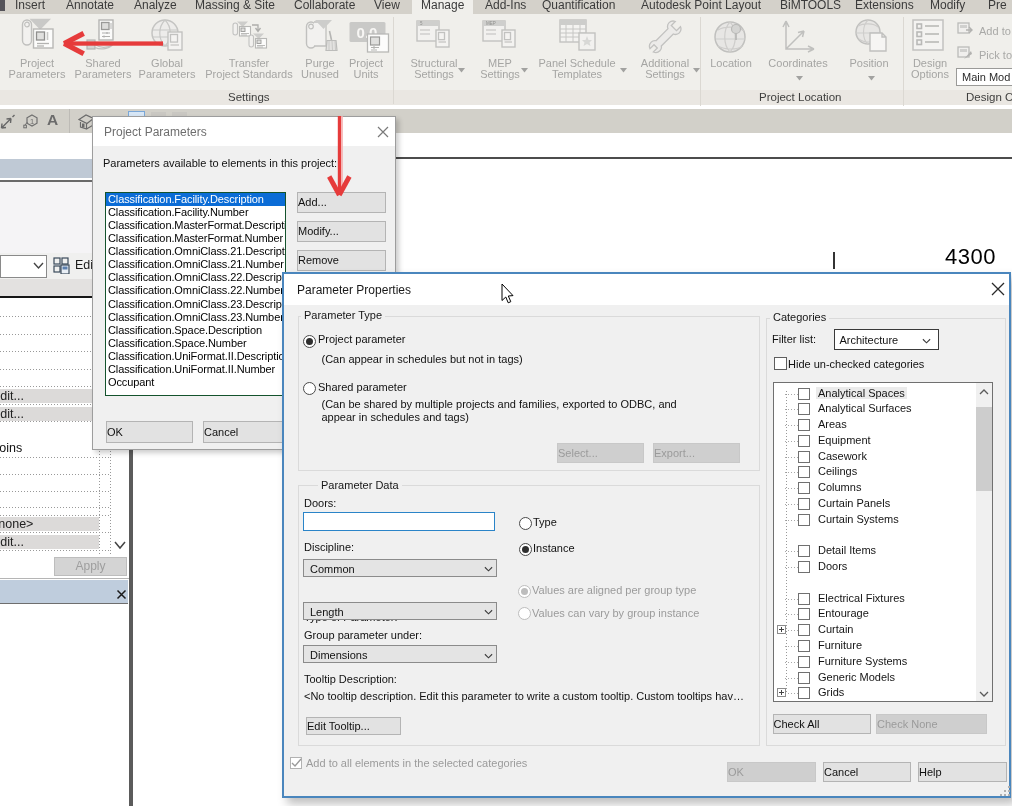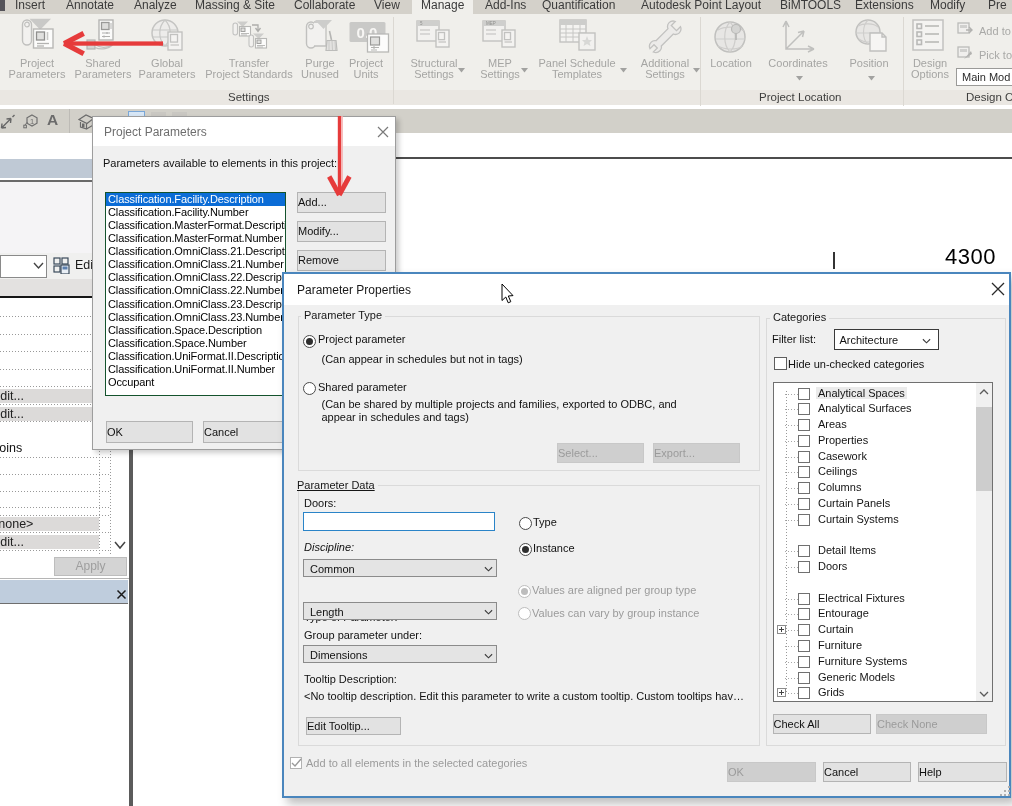--- a/index.html
+++ b/index.html
@@ -415,24 +415,24 @@
   <div class="radio on" style="left:19px;top:60.5px;"></div>
   <div class="lbl" style="left:34px;top:59px;">Project parameter</div>
   <div class="lbl" style="left:37.5px;top:79px;">(Can appear in schedules but not in tags)</div>
   <div class="radio" style="left:19px;top:107.5px;"></div>
   <div class="lbl" style="left:34px;top:106.5px;">Shared parameter</div>
   <div class="lbl" style="left:37.5px;top:124px;line-height:13px;">(Can be shared by multiple projects and families, exported to ODBC, and<br>appear in schedules and tags)</div>
   <div class="btn dis" style="left:273px;top:169px;width:87px;height:20px;line-height:18px;">Select...</div>
   <div class="btn dis" style="left:369px;top:169px;width:87px;height:20px;line-height:18px;">Export...</div>
 
   <div class="gbox" style="left:13.5px;top:210.5px;width:462px;height:261.5px;"></div>
-  <div class="glab" style="left:10px;top:204.5px;text-decoration:underline;">Parameter Data</div>
+  <div class="glab" style="left:34px;top:204.5px;">Parameter Data</div>
   <div class="lbl" style="left:20px;top:223px;">Doors:</div>
   <div class="abs" style="left:19px;top:237.5px;width:192px;height:19px;background:#fff;border:1px solid #2a84c8;box-sizing:border-box;"></div>
-  <div class="lbl" style="left:20px;top:267px;font-style:italic;">Discipline:</div>
+  <div class="lbl" style="left:20px;top:267px;">Discipline:</div>
   <div class="combo" style="left:19px;top:284.5px;width:194px;height:18px;">
       <span class="cv" style="left:6px;">Common</span>
     <svg class="chev" style="left:180px;top:5.5px;" width="10" height="7" viewBox="0 0 10 7">
         <path d="M1 1 L5 5 L9 1" fill="none" stroke="#3c3c3c" stroke-width="1.2"></path>
       </svg>
     </div>
   <div class="lbl" style="left:20px;top:301px;margin-top:36px;">Type of Parameter:</div>
   <div class="combo" style="left:19px;top:327.5px;width:194px;height:18px;">
       <span class="cv" style="left:6px;">Length</span>
     <svg class="chev" style="left:180px;top:5.5px;" width="10" height="7" viewBox="0 0 10 7">
@@ -483,21 +483,21 @@
         <div class="tx">Analytical Surfaces</div>
       </div>
       <div class="trow" style="top:34.56px;">
         <div class="dots"></div>
         <div class="tcb"></div>
         <div class="tx">Areas</div>
       </div>
       <div class="trow" style="top:50.339999999999996px;">
         <div class="dots"></div>
         <div class="tcb"></div>
-        <div class="tx">Properties</div>
+        <div class="tx">Equipment</div>
       </div>
       <div class="trow" style="top:66.12px;">
         <div class="dots"></div>
         <div class="tcb"></div>
         <div class="tx">Casework</div>
       </div>
       <div class="trow" style="top:81.89999999999999px;">
         <div class="dots"></div>
         <div class="tcb"></div>
         <div class="tx">Ceilings</div>

